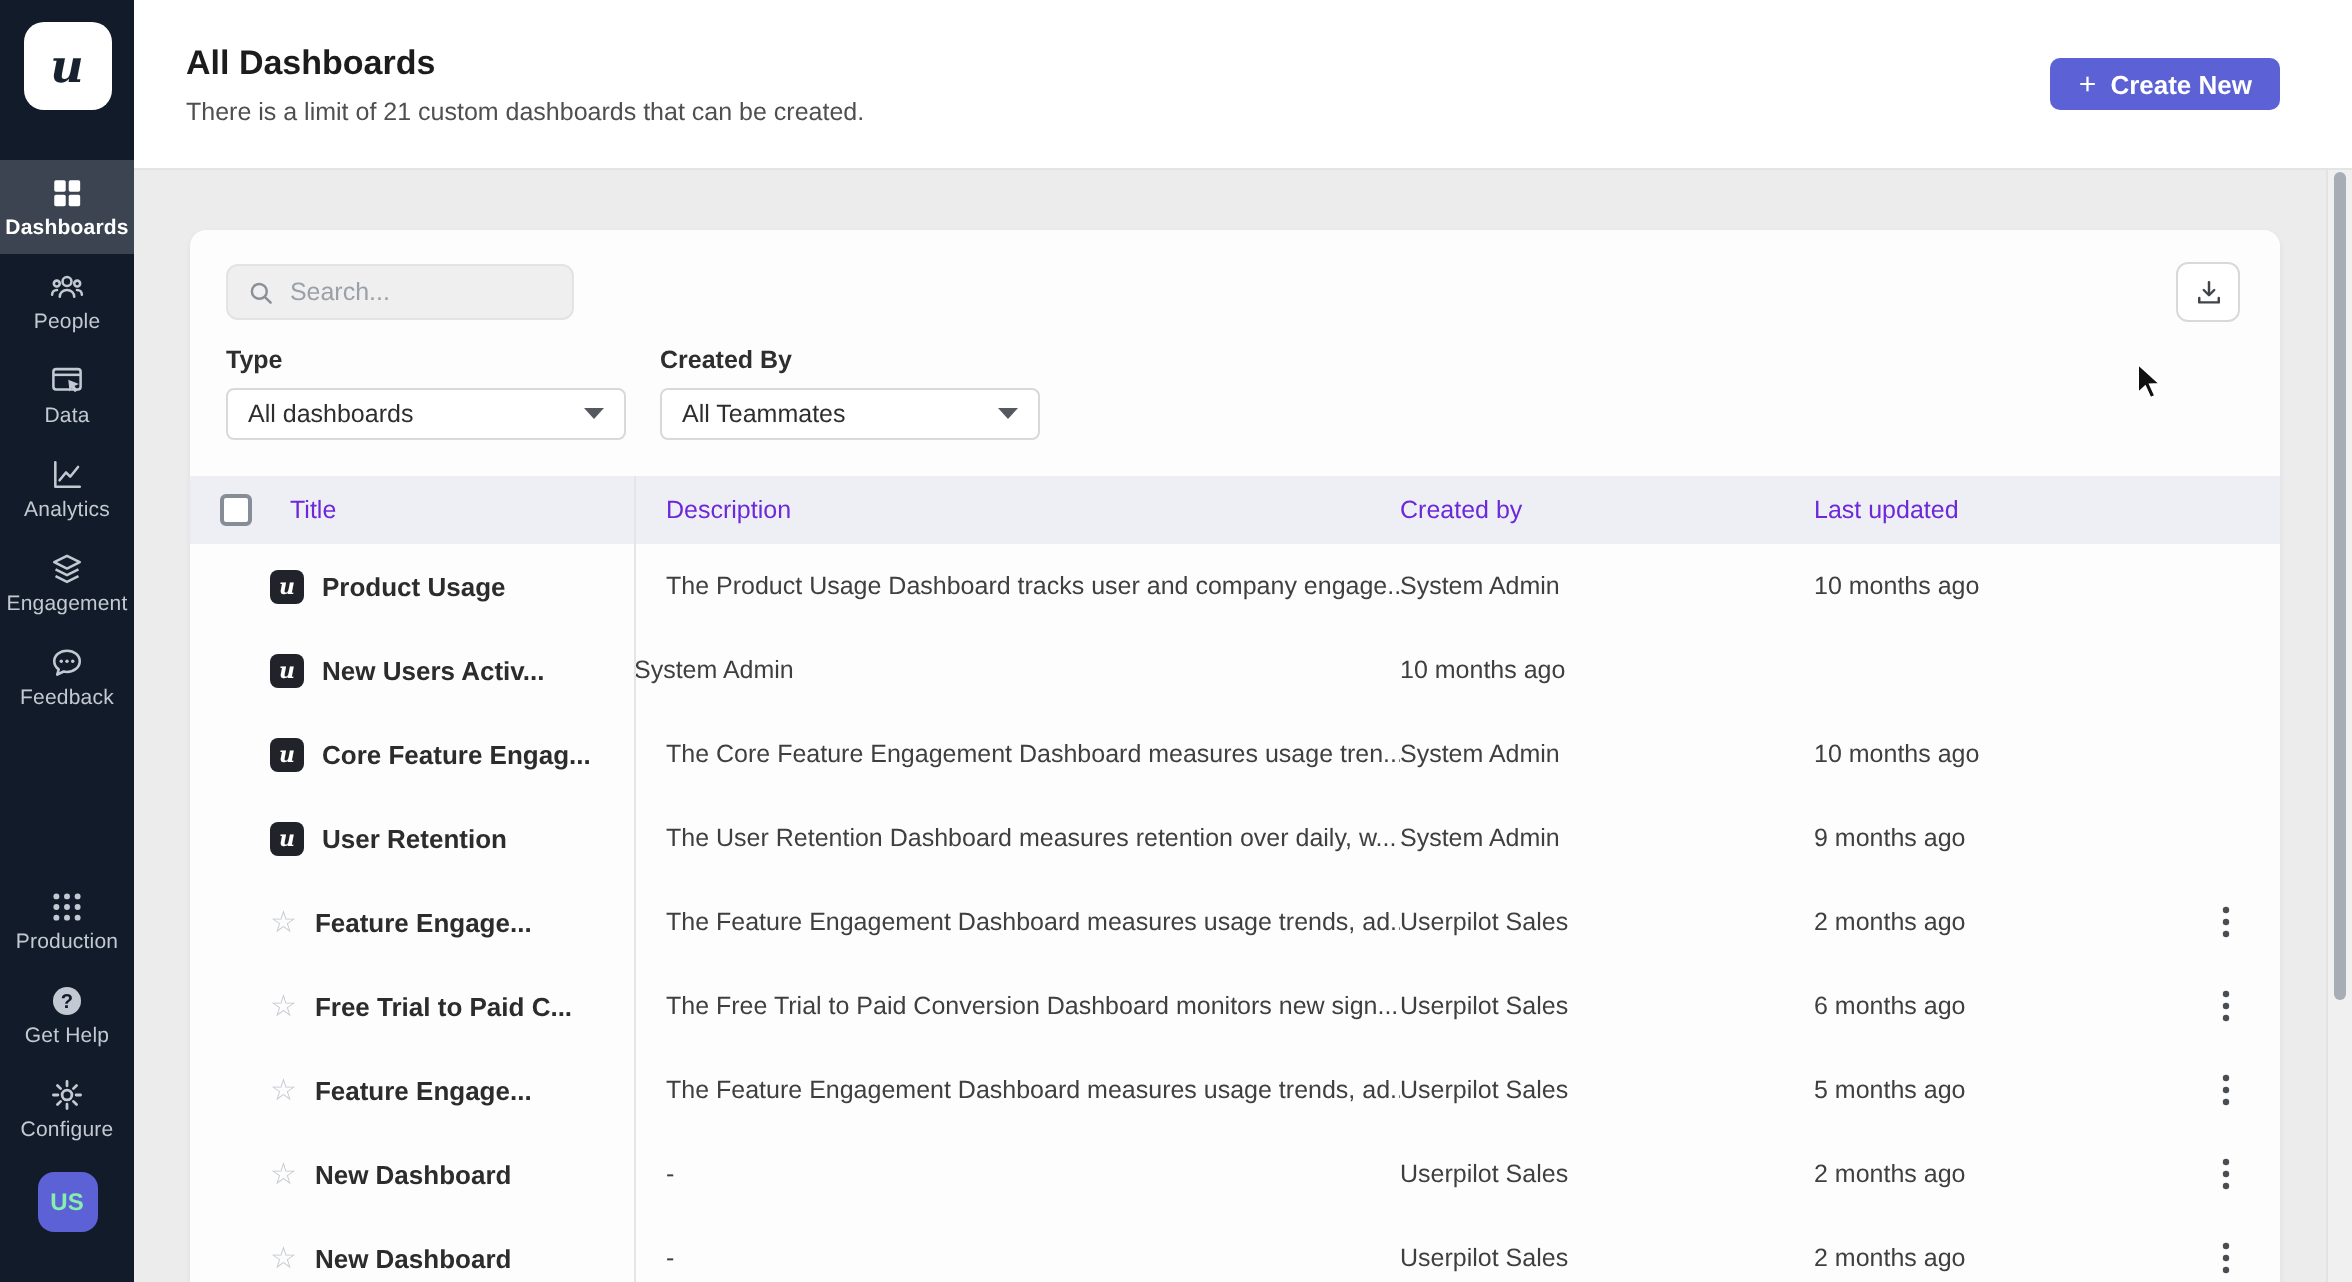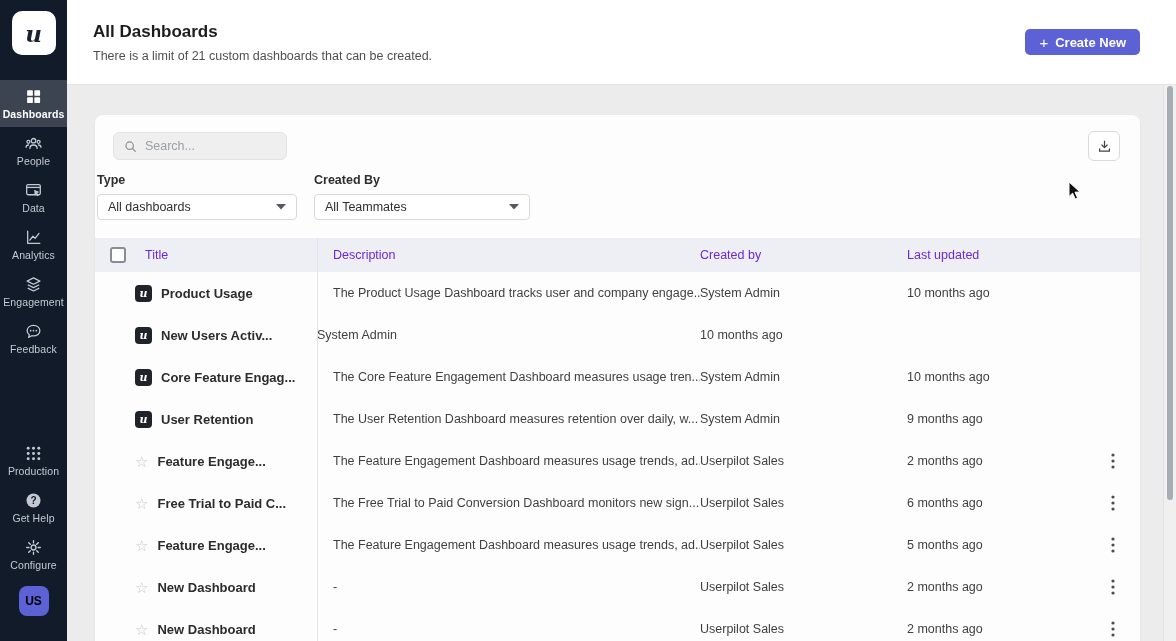--- a/index.html
+++ b/index.html
@@ -13,21 +13,21 @@
     display:flex; align-items:center; justify-content:center; cursor:pointer;
     font-family:"DejaVu Serif", serif; font-style:italic; font-weight:bold; font-size:23px; color:#18222f; }
   .nav { width:100%; margin-top:25px; display:flex; flex-direction:column; }
   .nav-bottom { width:100%; margin-top:auto; display:flex; flex-direction:column; padding-bottom:13px; }
   .nav-item { width:100%; height:47px; display:flex; flex-direction:column; align-items:center;
     justify-content:center; gap:3px; cursor:pointer; }
   .nav-item .lbl { font-size:10.5px; color:#c3c9d2; letter-spacing:.1px; }
   .nav-item svg { display:block; }
   .nav-item.active { background:#3c4452; }
   .nav-item.active .lbl { color:#ffffff; font-weight:bold; }
-  .avatar { width:30px; height:30px; border-radius:8px; background:#5c61d5; color:#000000;
+  .avatar { width:30px; height:30px; border-radius:8px; background:#5c61d5; color:#86efac;
     display:flex; align-items:center; justify-content:center; font-size:12px; font-weight:bold;
     margin:8px auto 12px; cursor:pointer; }
 
   
   .main { flex:1; display:flex; flex-direction:column; min-width:0; }
   .page-header { height:85px; background:#fff; border-bottom:1px solid #e4e4e4;
     display:flex; align-items:center; justify-content:space-between; padding:0 36px 0 26px; }
   .page-header h1 { font-size:17px; font-weight:bold; color:#1c1c1c; margin-bottom:7px; }
   .page-header p { font-size:12.5px; color:#4f4f4f; }
   .create-btn { display:flex; align-items:center; gap:7px; background:#5c61d5; color:#fff;
@@ -43,27 +43,27 @@
   .toolbar { position:relative; padding:0 18px; }
   .search { width:174px; height:28px; background:#efefef; border:1px solid #e3e3e3; border-radius:6px;
     display:flex; align-items:center; gap:8px; padding:0 10px; }
   .search input { border:none; background:transparent; outline:none; font-size:12.5px; color:#333;
     width:100%; font-family:inherit; }
   .search input::placeholder { color:#9aa0a8; }
   .export-btn { position:absolute; right:20px; top:-1px; width:32px; height:30px; background:#fff;
     border:1px solid #d9d9d9; border-radius:6px; display:flex; align-items:center; justify-content:center; cursor:pointer; }
 
   
-  .filters { display:flex; gap:17px; padding:0 2px; margin-top:13px; }
+  .filters { display:flex; gap:17px; padding:0 18px; margin-top:13px; }
   .filter-label { display:block; font-size:12.5px; font-weight:bold; color:#2e2e2e; height:14px; }
   .select { margin-top:7px; height:26px; border:1px solid #d9d9d9; border-radius:4px; background:#fff;
     display:flex; align-items:center; justify-content:space-between; padding:0 10px; cursor:pointer; }
   .select .val { font-size:12.5px; color:#2e2e2e; }
   .filter.type .select { width:200px; }
-  .filter.createdby .select { width:216px; }
+  .filter.createdby .select { width:190px; }
 
   
   .table { margin-top:18px; position:relative; }
   .thead { height:34px; background:#edeff4; display:grid;
     grid-template-columns:222px 383px 207px 178px 1fr; align-items:center;
     font-size:12.5px; color:#6d28d9; }
   .thead .title-col { display:flex; align-items:center; gap:19px; padding-left:15px; }
   .checkbox { width:16px; height:16px; border:2px solid #878d96; border-radius:3px; background:#fff; cursor:pointer; }
   .th-desc { padding-left:16px; }
   .tr { height:42px; display:grid; grid-template-columns:222px 383px 207px 178px 1fr; align-items:center;

